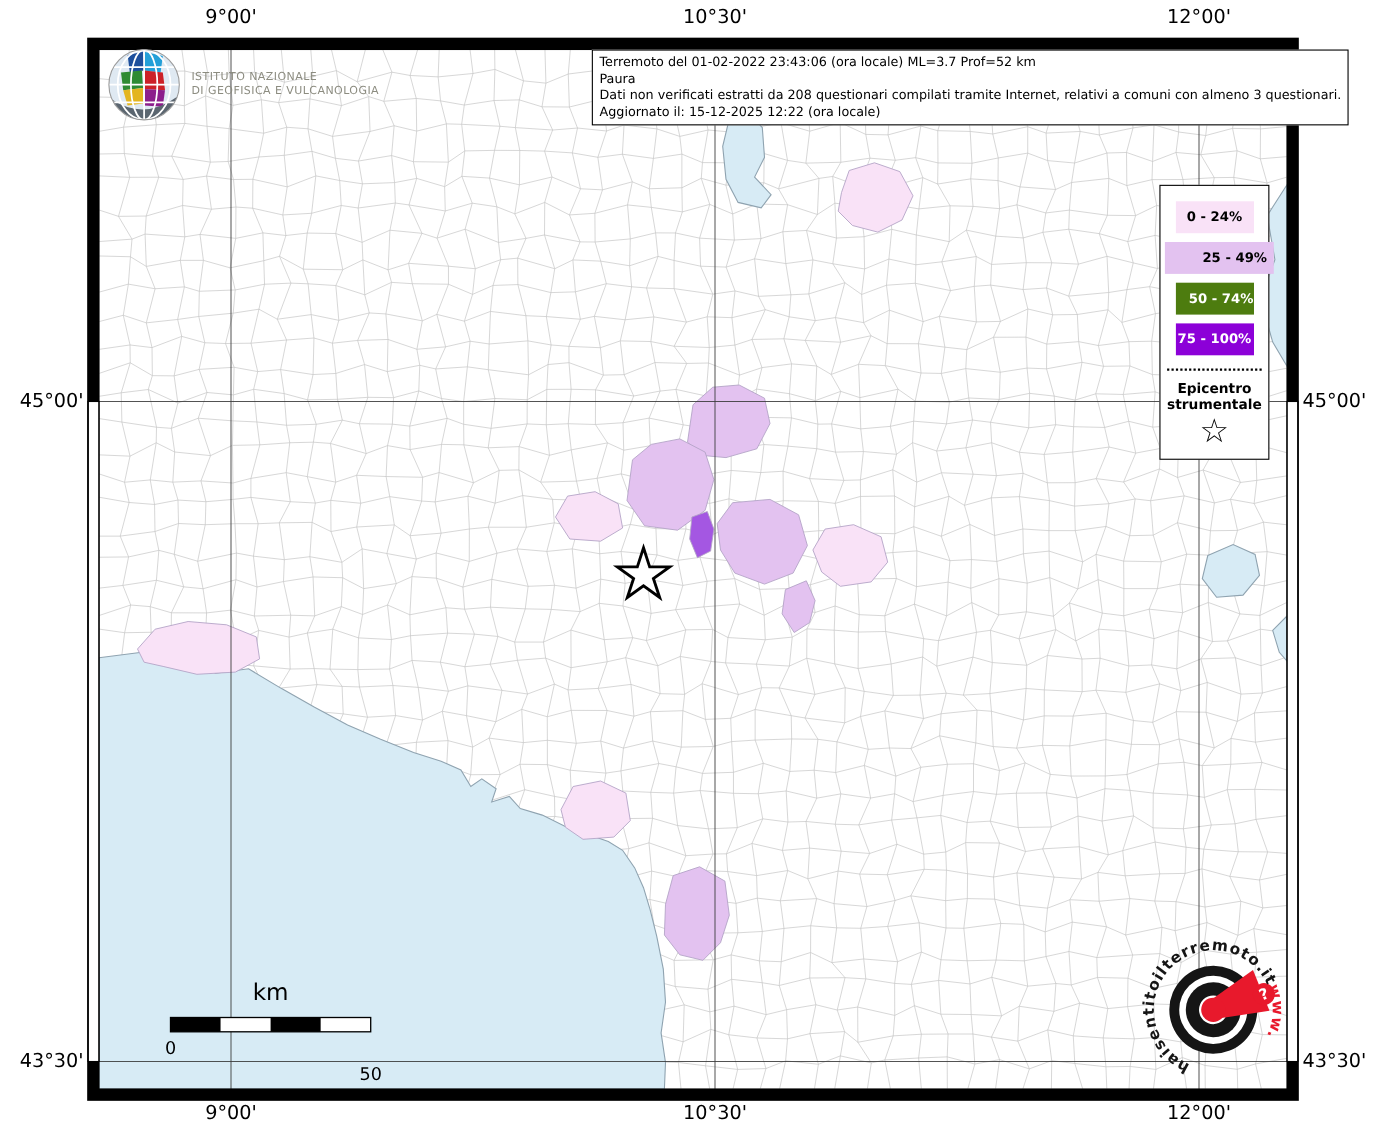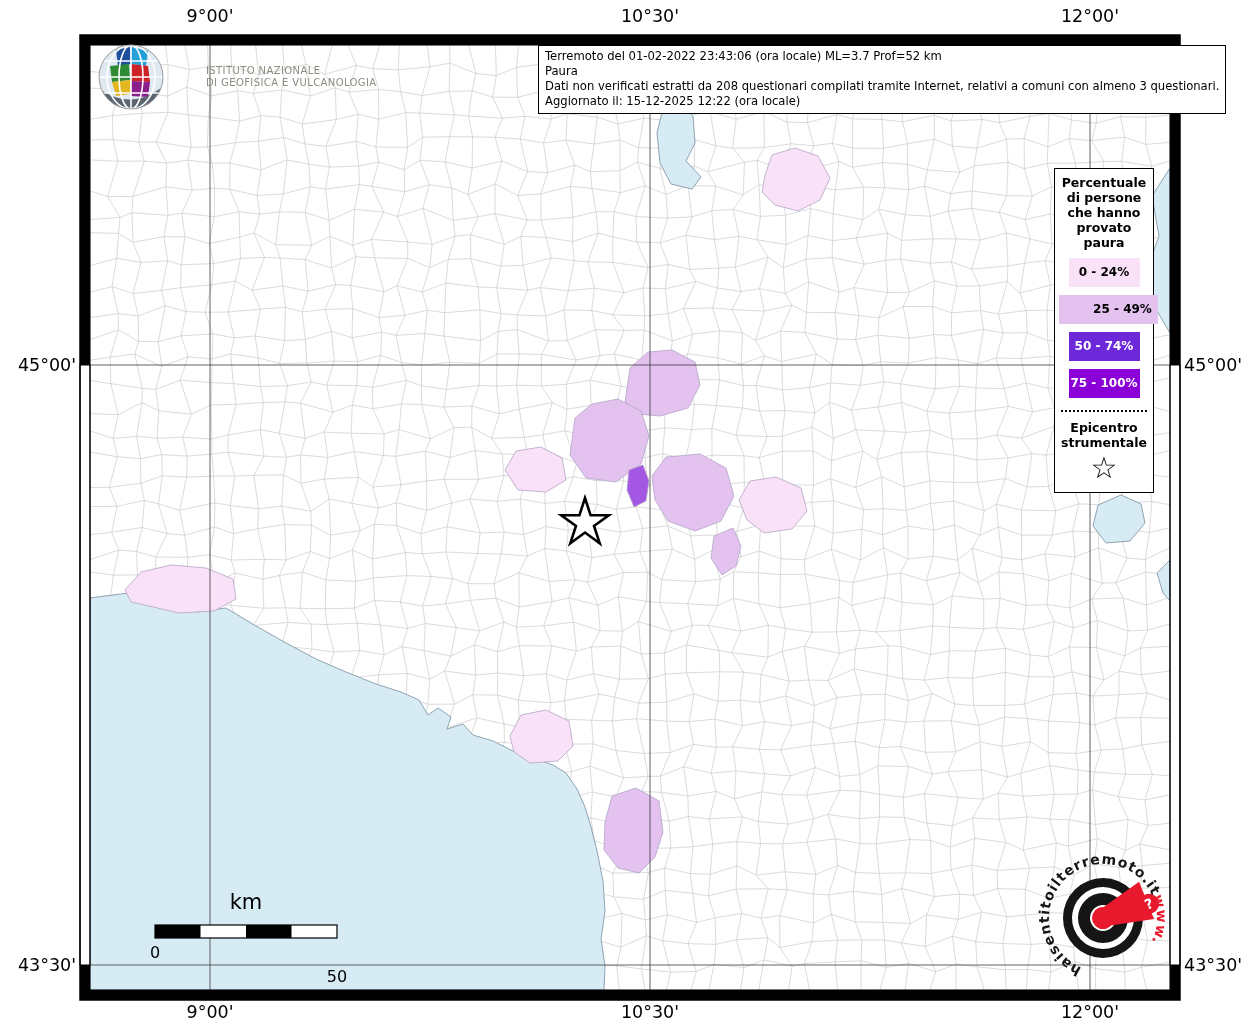--- a/index.html
+++ b/index.html
@@ -10,21 +10,21 @@
     color:#000;
   }
   #stage{position:absolute;left:0;top:0;width:1256px;height:1024px;}
   #map-canvas{position:absolute;left:0;top:0;z-index:1;}
   .axis-label{
     position:absolute;z-index:2;font-size:17.5px;color:#000;white-space:nowrap;
   }
   .axis-center{transform:translateX(-50%);}
   .axis-left{width:76px;text-align:right;}
   
-  #ingv-header{position:absolute;left:96px;top:42px;z-index:2;display:flex;align-items:center;gap:32px;}
+  #ingv-header{position:absolute;left:96px;top:42px;z-index:2;display:flex;align-items:center;}
   #ingv-text{margin-left:8px;font-size:10px;letter-spacing:0.4px;color:#8c8c80;line-height:12px;}
   
   #info-box{
     position:absolute;left:538px;top:45px;z-index:3;background:#fff;
     border:1.2px solid #000;padding:3px 6px 4px 6px;font-size:11.6px;line-height:15px;
     white-space:nowrap;
   }
   
   #legend{
     position:absolute;left:1054px;top:168px;width:100px;z-index:3;background:#fff;
@@ -123,24 +123,23 @@
   </div>
 
   <div id="info-box">
     <div>Terremoto del 01-02-2022 23:43:06 (ora locale) ML=3.7 Prof=52 km</div>
     <div>Paura</div>
     <div>Dati non verificati estratti da 208 questionari compilati tramite Internet, relativi a comuni con almeno 3 questionari.</div>
     <div>Aggiornato il: 15-12-2025 12:22 (ora locale)</div>
   </div>
 
   <div id="legend">
-    <div id="legend-title">Percentuale di persone che hanno provato paura</div>
     <div class="legend-swatch" style="background: rgb(249, 226, 247); color: rgb(0, 0, 0);">0 - 24%</div>
     <div class="legend-swatch" style="background: rgb(227, 194, 240); color: rgb(0, 0, 0); padding-left: 28px;">25 - 49%</div>
-    <div class="legend-swatch" style="background: #6d28d9; color: rgb(255, 255, 255);">50 - 74%</div>
+    <div class="legend-swatch" style="background: #4d7c0f; color: rgb(255, 255, 255); text-align: right;">50 - 74%</div>
     <div class="legend-swatch" style="background: rgb(140, 0, 216); color: rgb(255, 255, 255);">75 - 100%</div>
     <div id="legend-divider"></div>
     <div id="legend-epi-title">Epicentro strumentale</div>
     <div id="legend-star">☆</div>
   </div>
 
   <div class="axis-label axis-center" style="left:210px;top:6px;">9°00'</div>
   <div class="axis-label axis-center" style="left:650px;top:6px;">10°30'</div>
   <div class="axis-label axis-center" style="left:1090px;top:6px;">12°00'</div>
   <div class="axis-label axis-center" style="left:210px;top:1002px;">9°00'</div>

